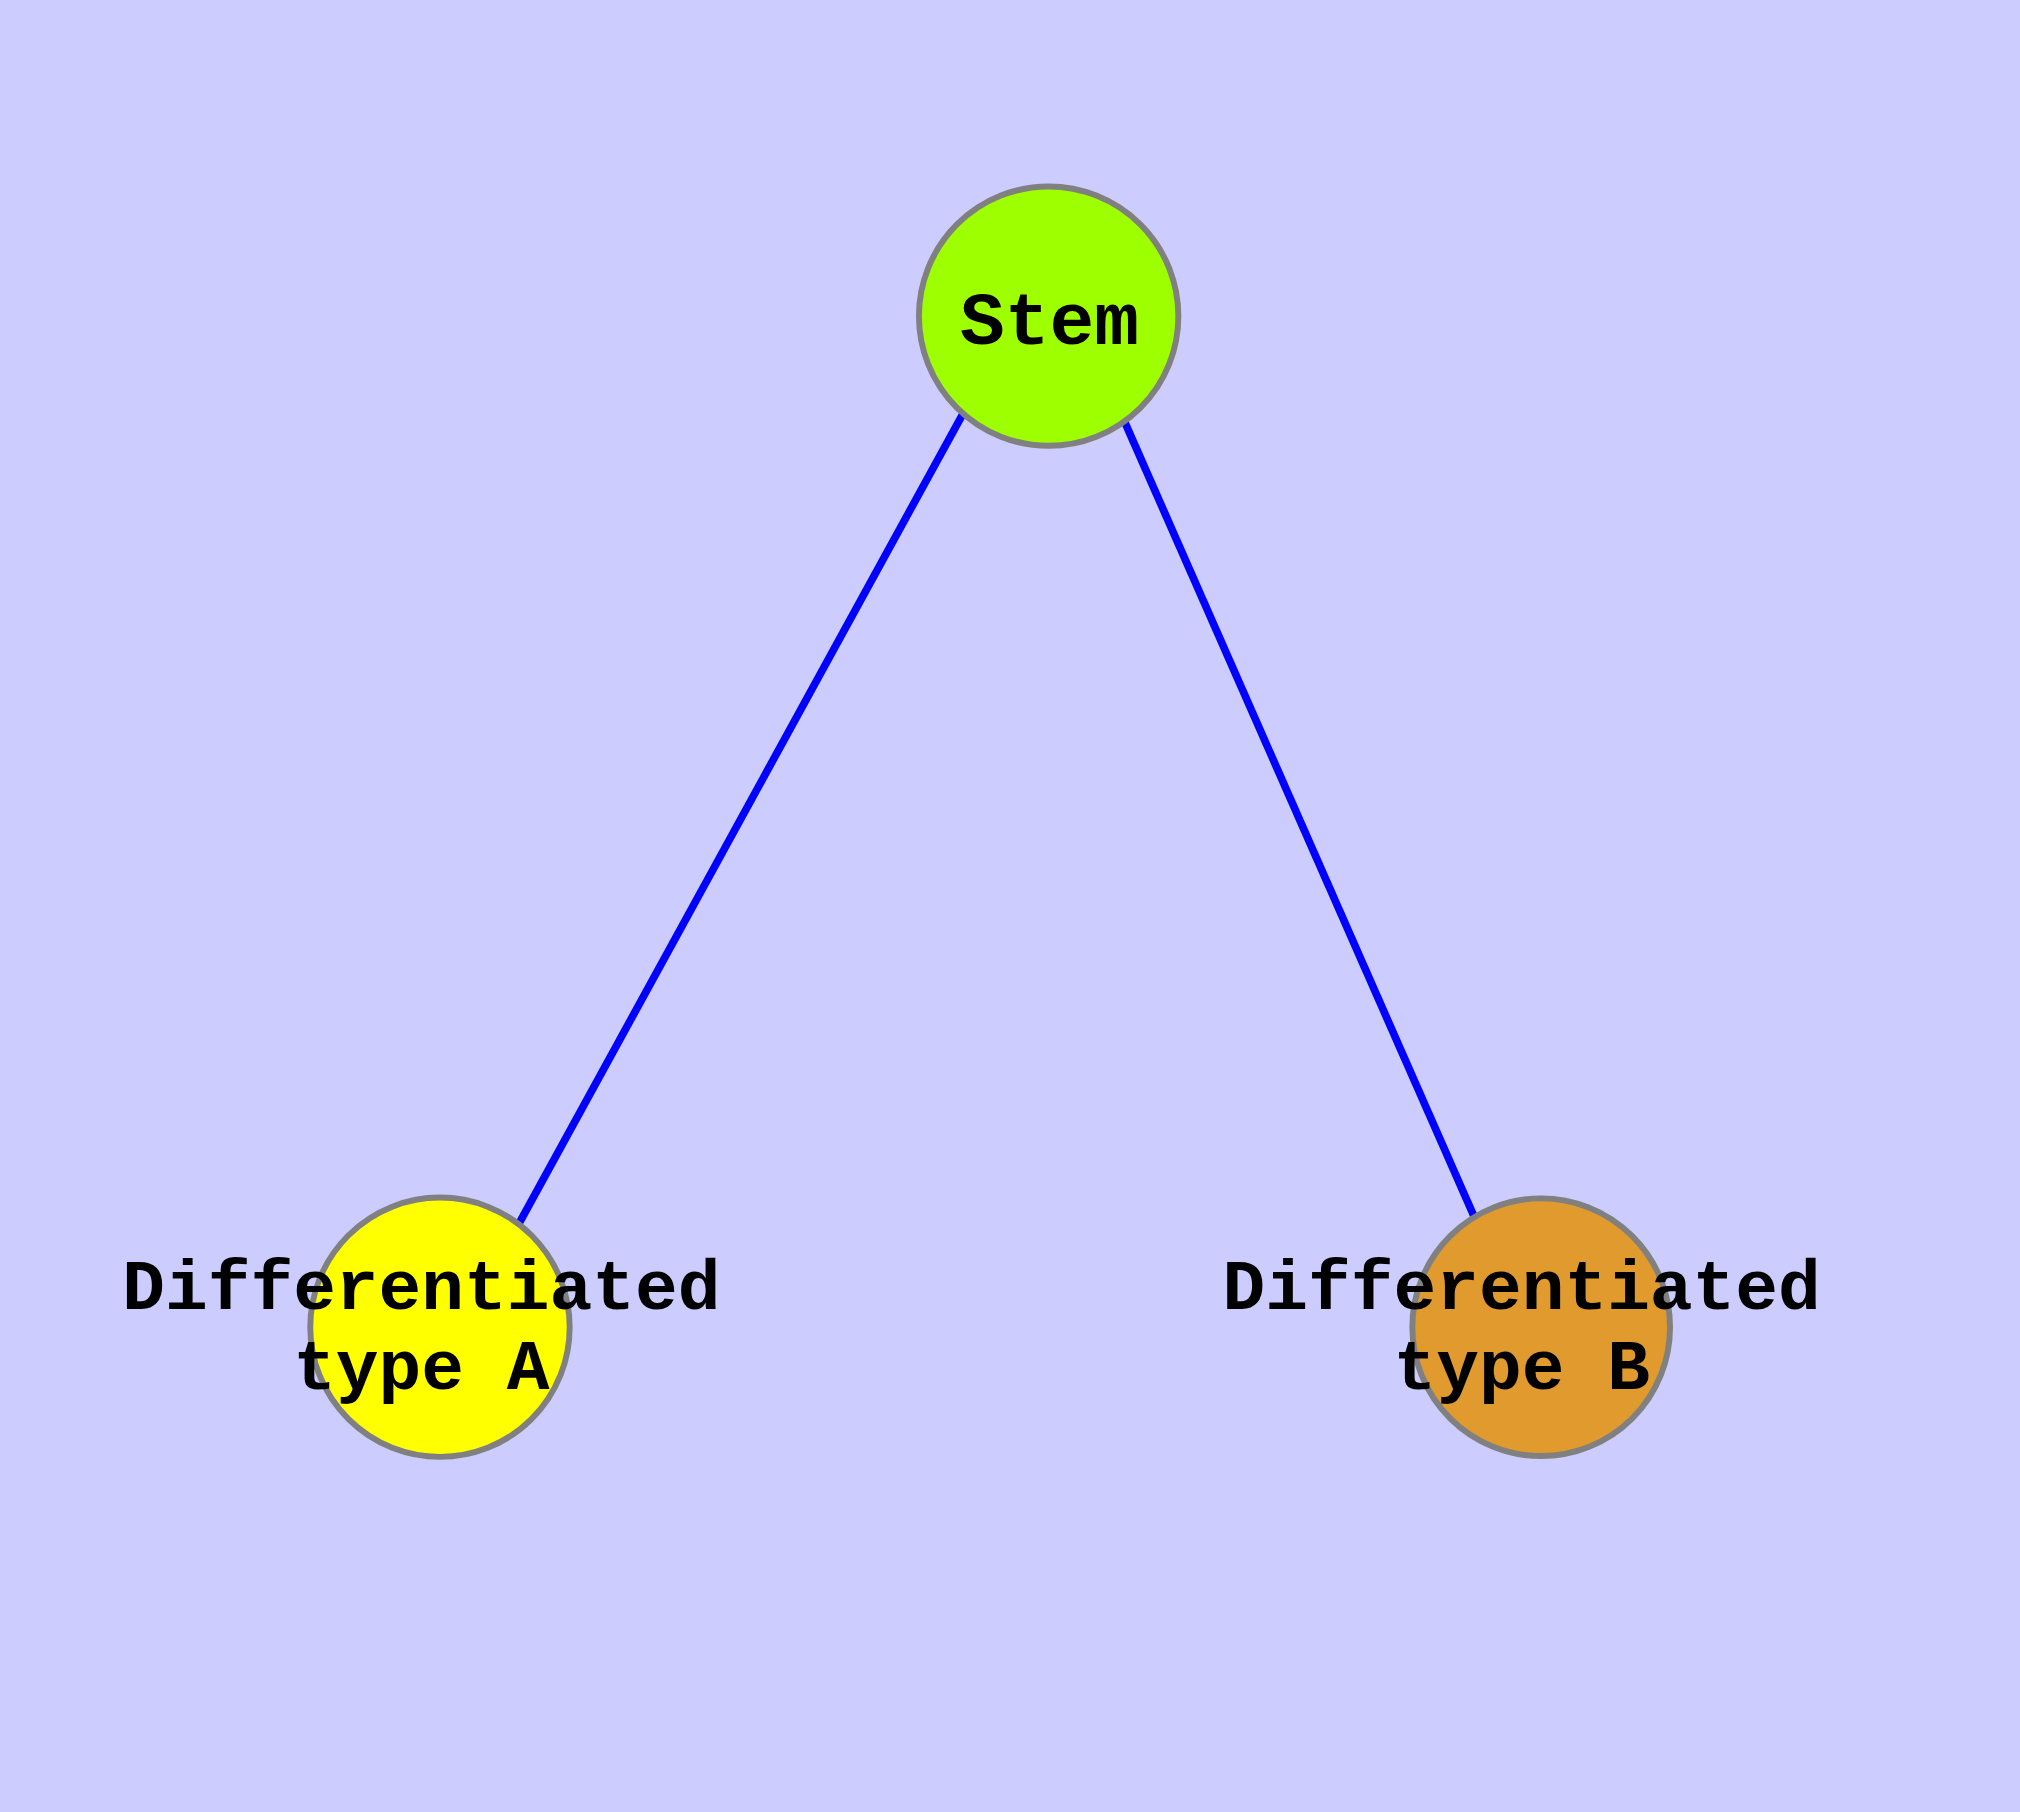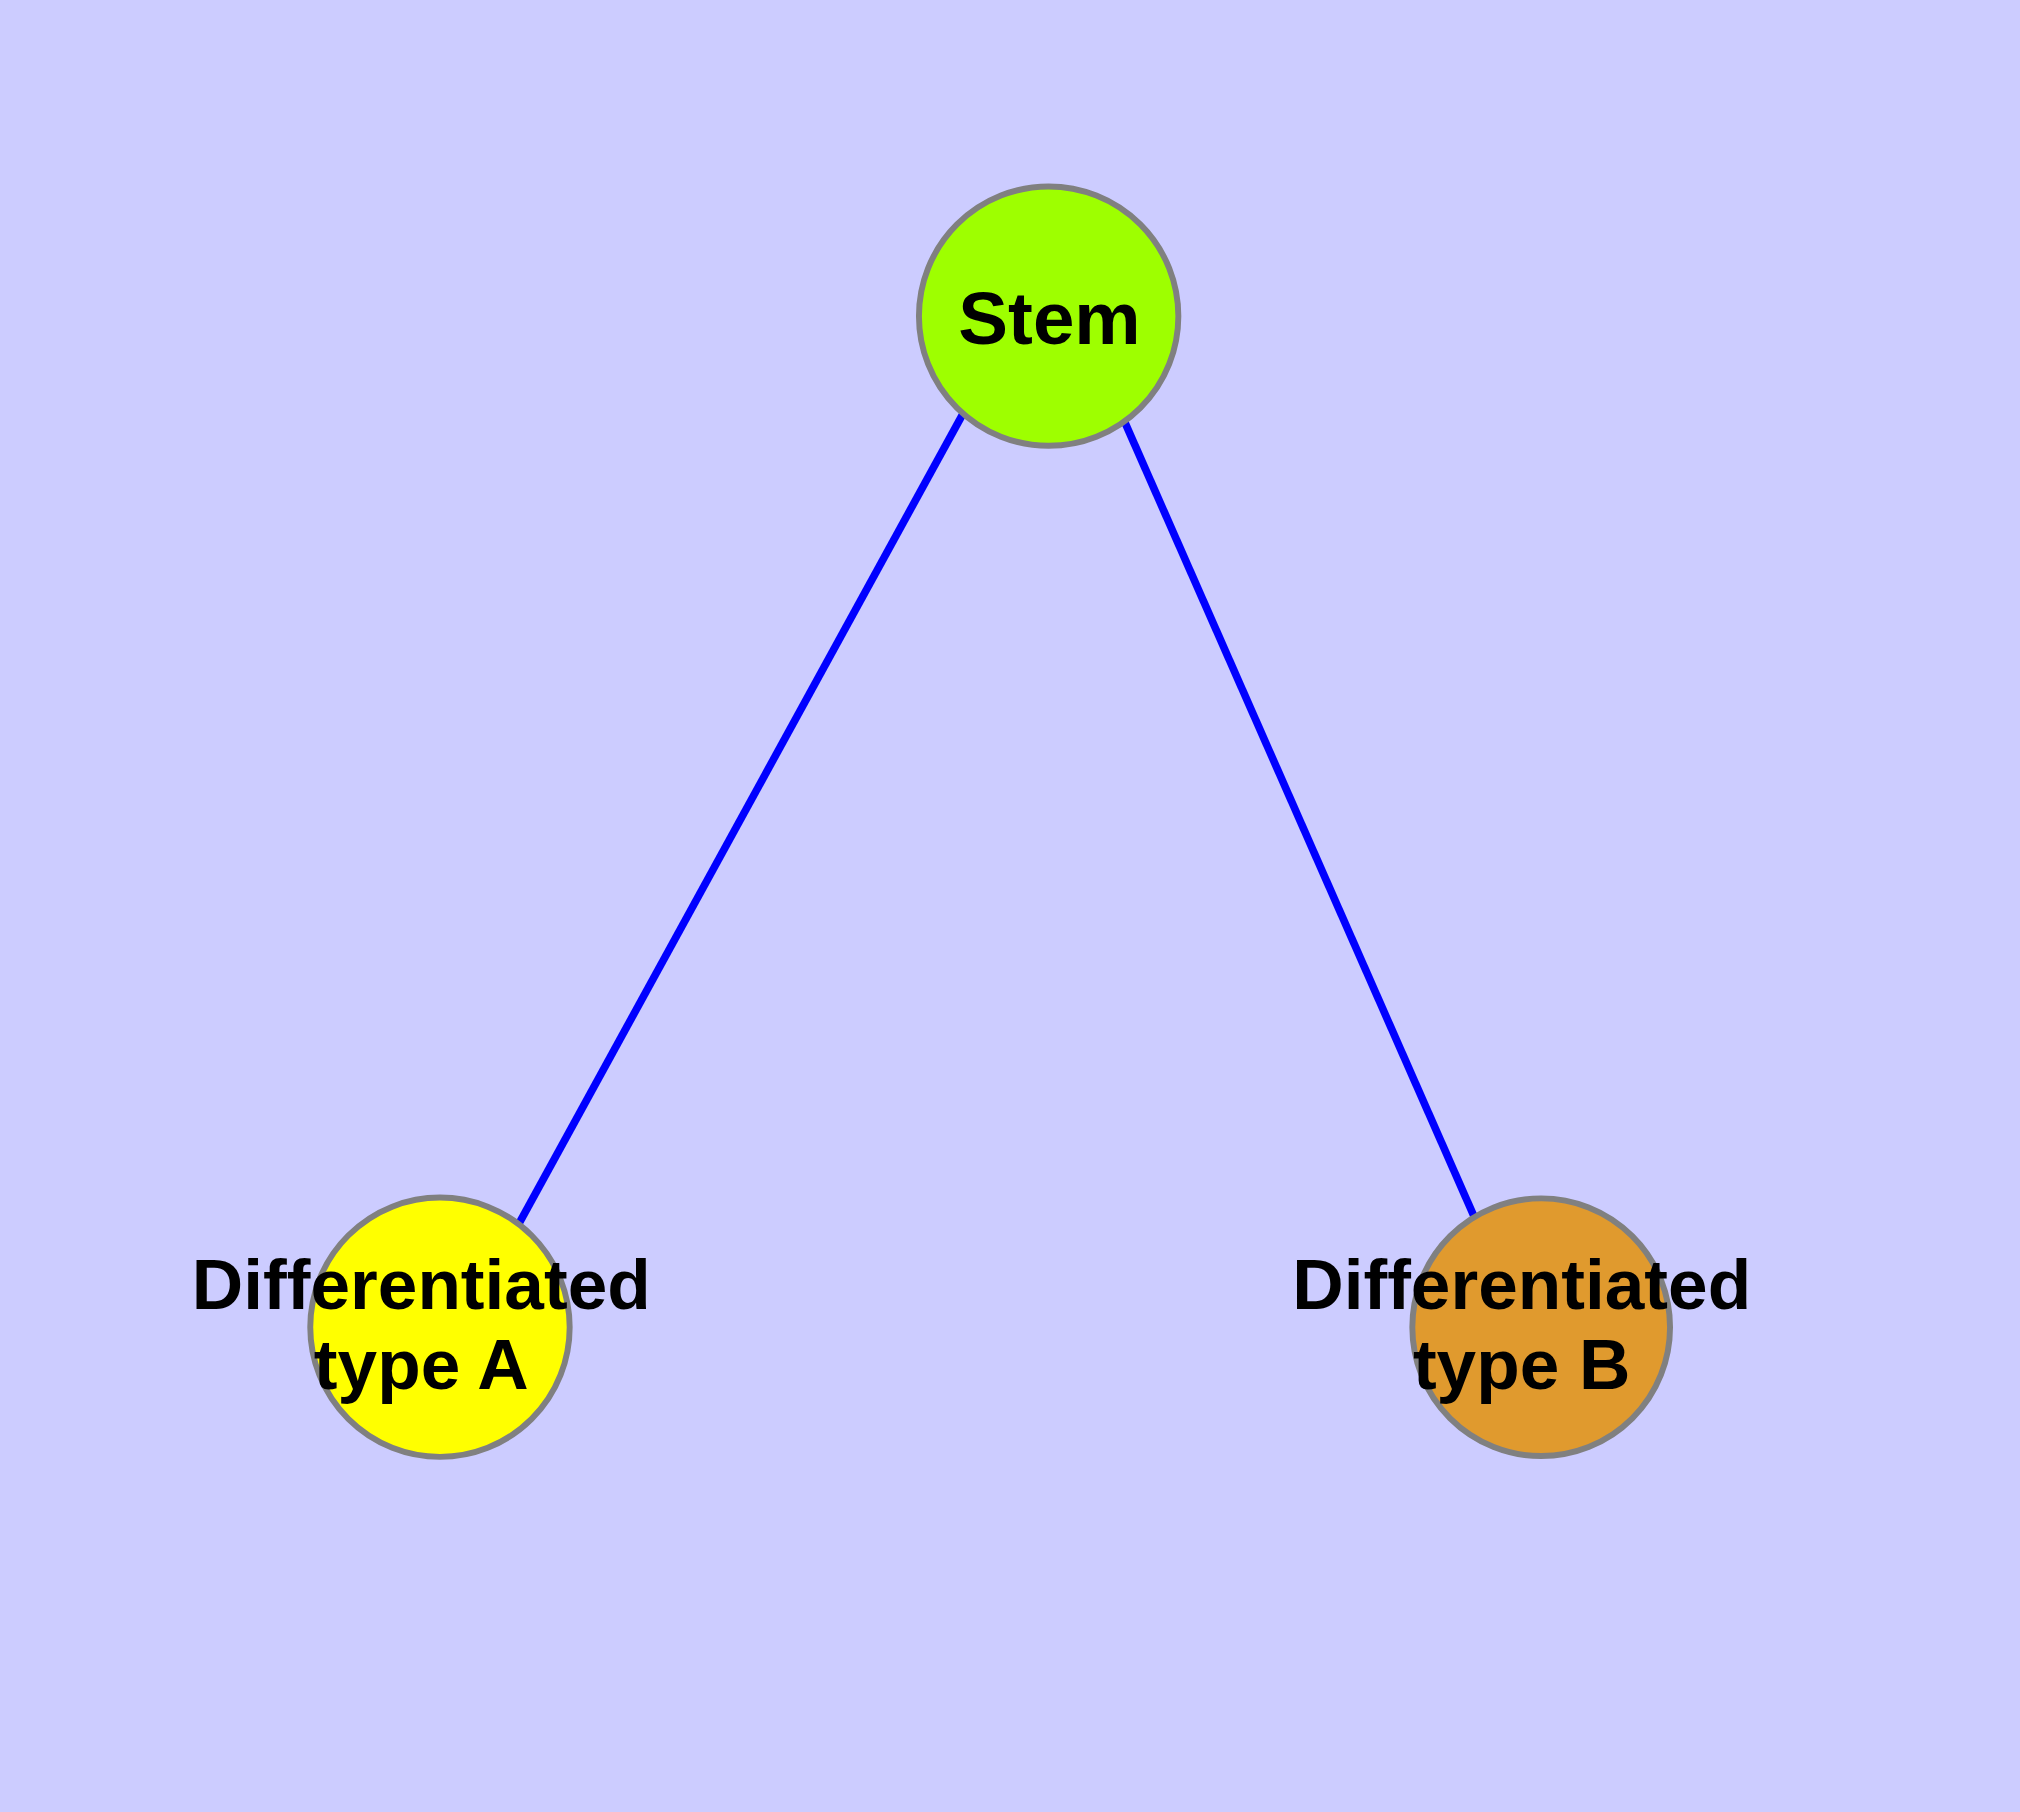--- a/index.html
+++ b/index.html
@@ -6,21 +6,21 @@
   html, body {
     margin: 0;
     padding: 0;
     background: #ffffff;
   }
   #canvas {
     position: relative;
     width: 2021px;
     height: 1812px;
     overflow: hidden;
-    font-family: Liberation Sans, sans-serif;
+    font-family: Liberation Mono, monospace;
   }
   #graph-svg {
     position: absolute;
     top: 0;
     left: 0;
     width: 2021px;
     height: 1812px;
     display: block;
   }
   .node-label {

